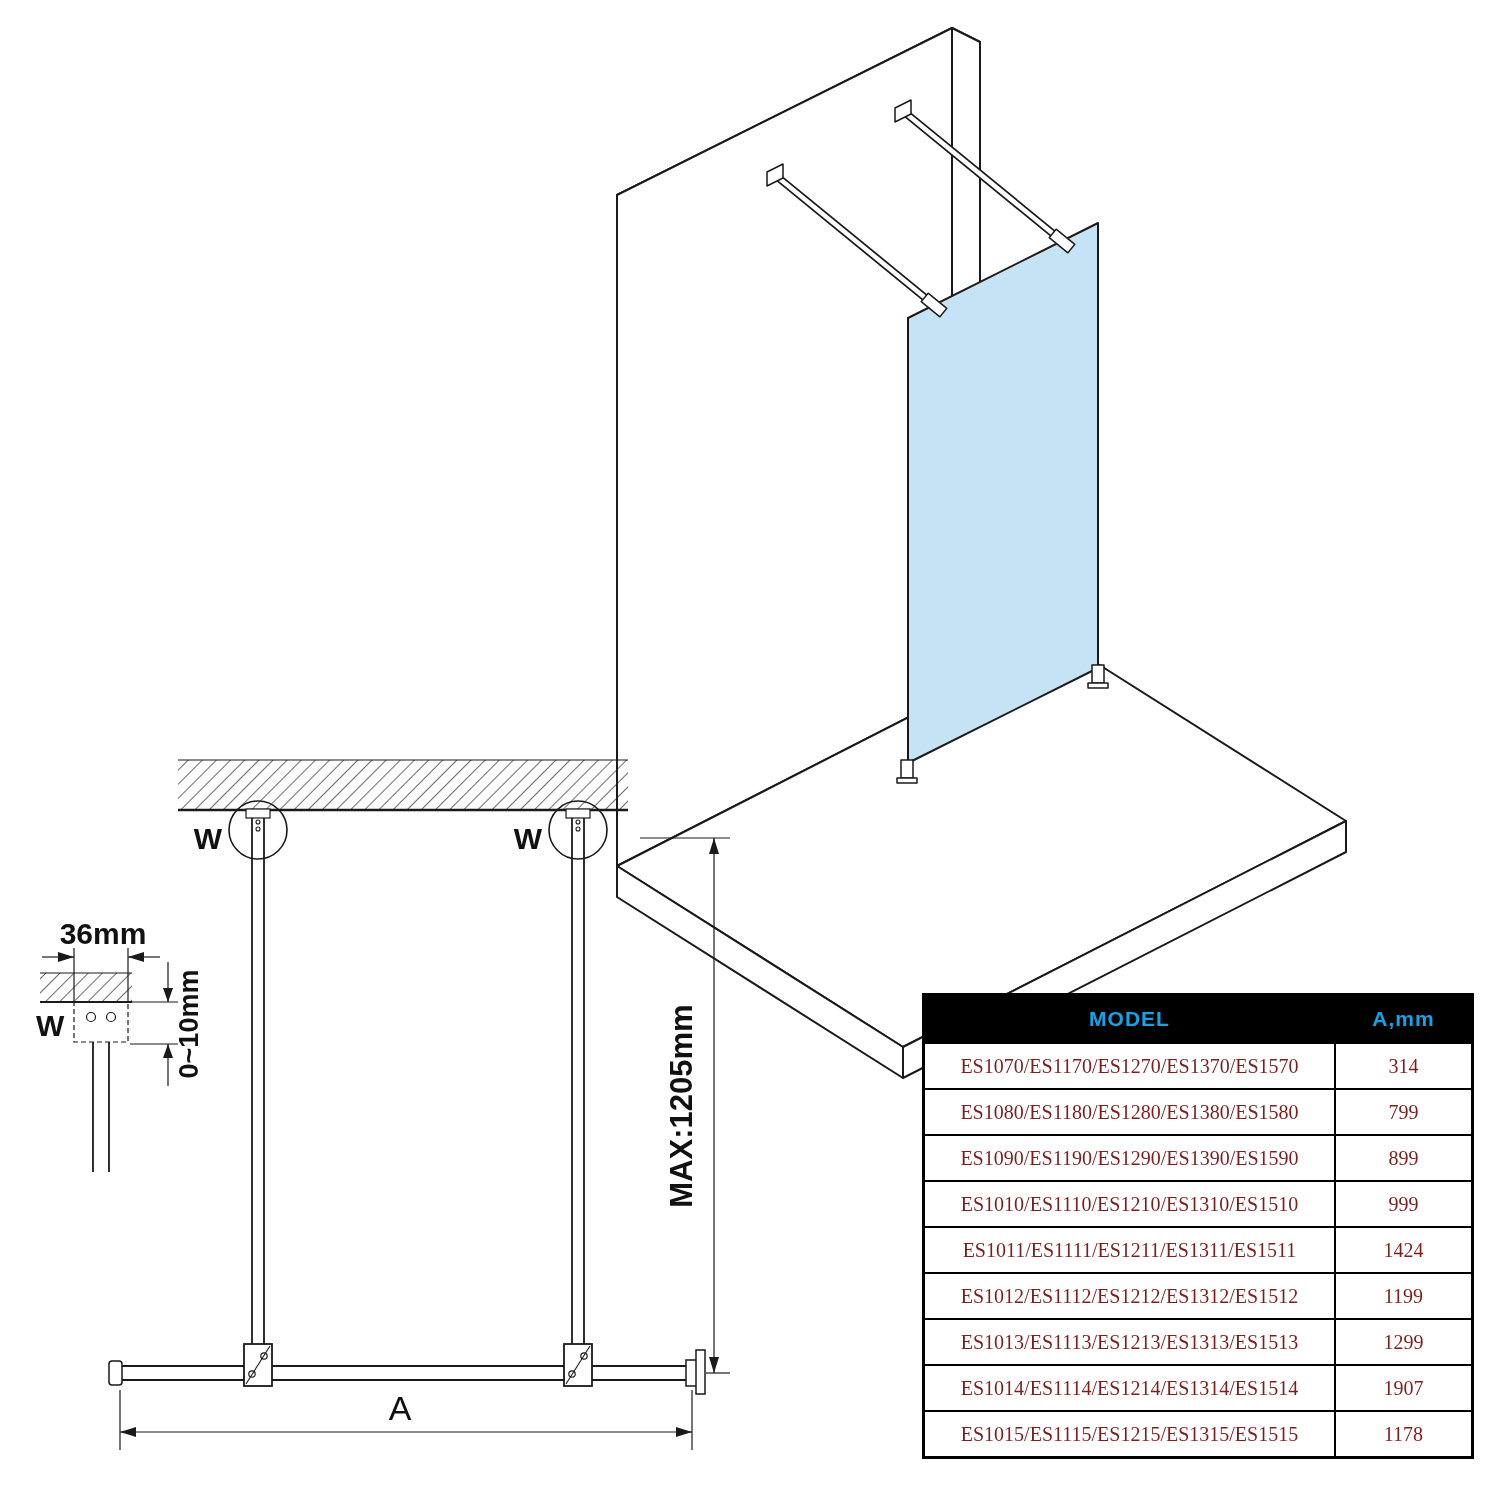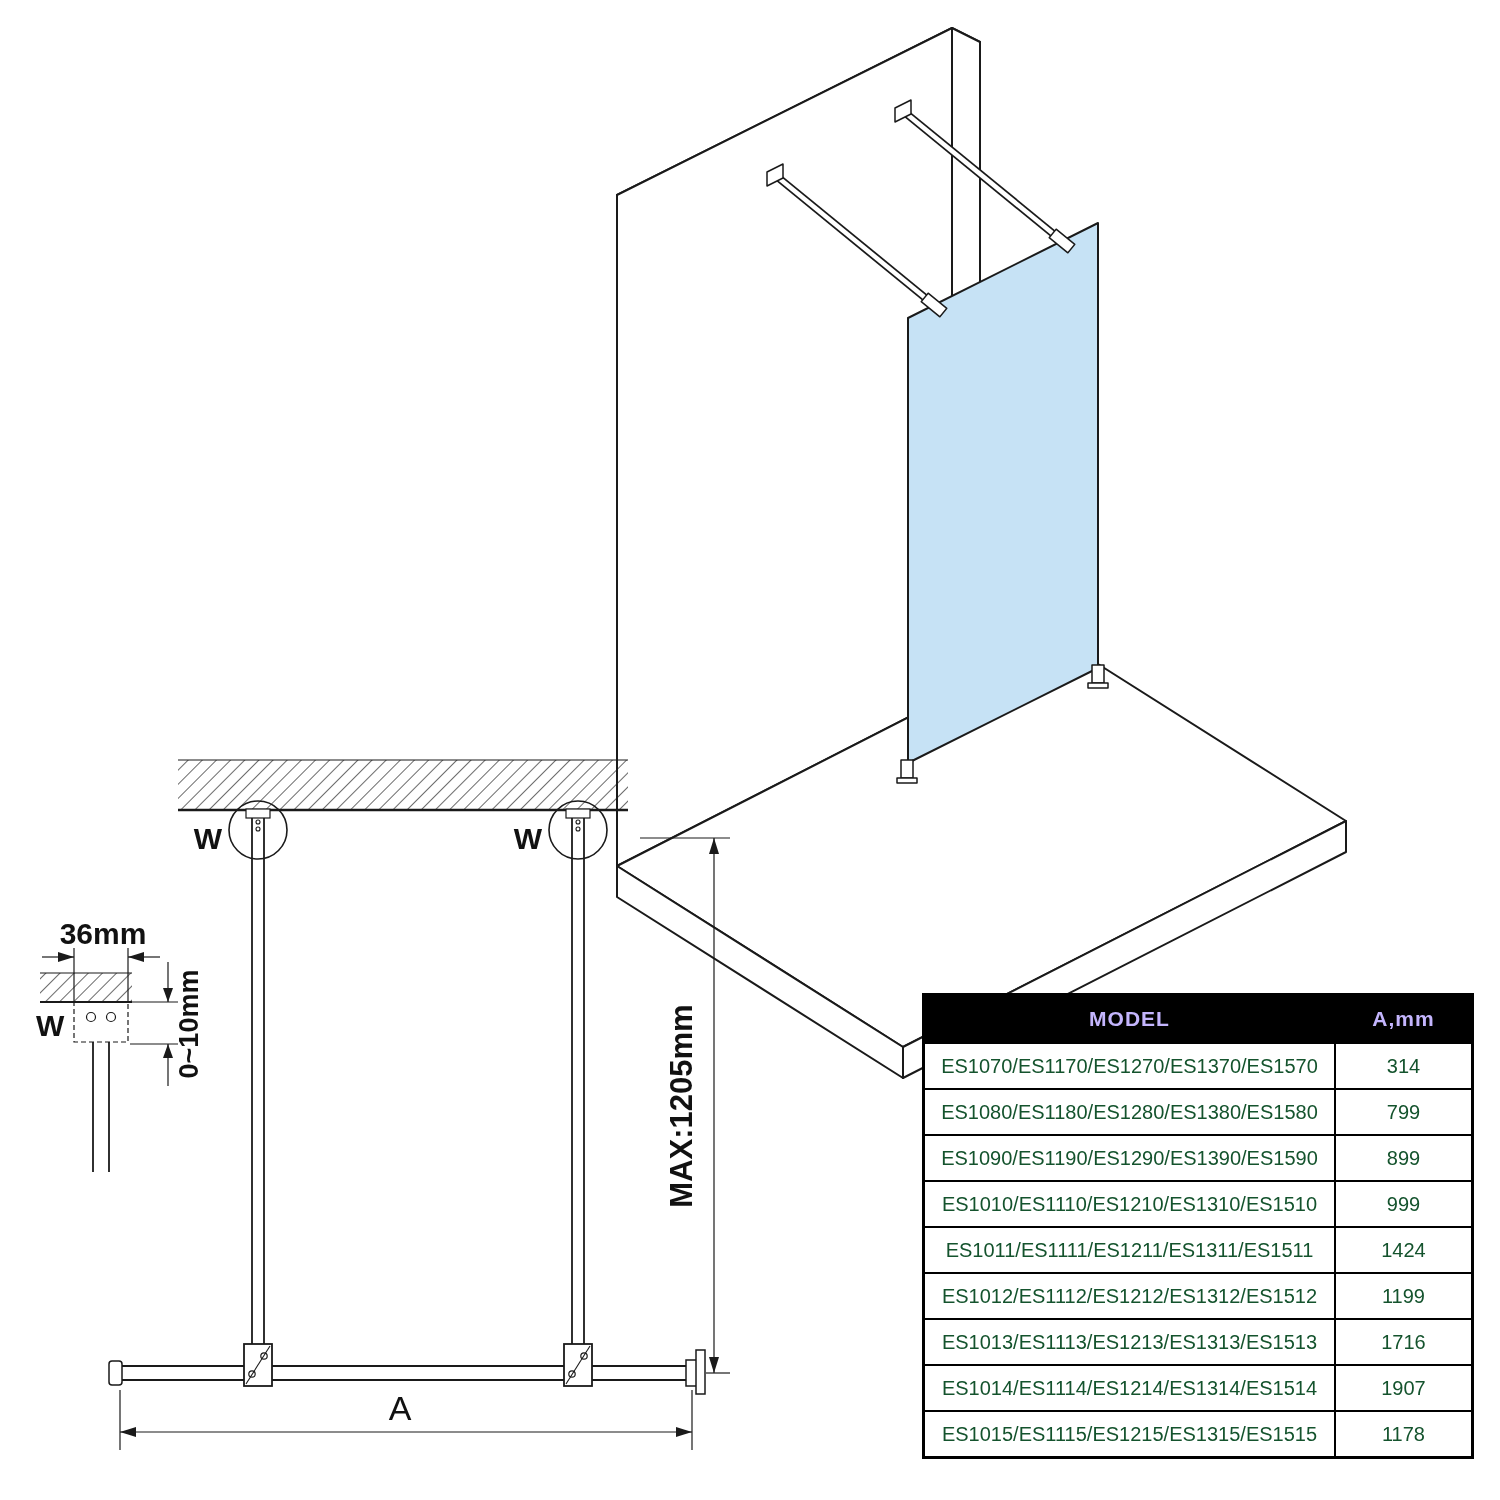--- a/index.html
+++ b/index.html
@@ -10,22 +10,22 @@
   .lbl{font-weight:bold;font-size:30px;}
   .lbl-sm{font-weight:bold;font-size:27px;}
   .lbl-max{font-weight:bold;font-size:31px;}
   .lbl-a{font-size:34px;}
 
   .spec-table-wrap{position:absolute;left:922px;top:993px;}
   table.spec-table{border-collapse:collapse;table-layout:fixed;width:540px;
                    border:3px solid #000;background:#fff;}
   .spec-table th,.spec-table td{border:2px solid #000;text-align:center;vertical-align:middle;
                    overflow:hidden;white-space:nowrap;}
-  .spec-table th{background:#000;color:#c4b5fd;font-size:21px;font-weight:bold;height:44px;letter-spacing:1px;}
-  .spec-table td{font-size:20px;height:42px;color:#14532d;}
+  .spec-table th{background:#000;color:#0ea5e9;font-size:21px;font-weight:bold;height:44px;letter-spacing:1px;}
+  .spec-table td{font-size:20px;height:42px;color:#7f1d1d;font-family:Liberation Serif, serif;}
   .col-model{width:407px;}
   .col-a{width:133px;}
 </style>
 </head>
 <body>
 
 <div class="canvas">
 
   <svg class="drawing" width="1500" height="1500" viewBox="0 0 1500 1500">
     <defs>
@@ -198,21 +198,21 @@
         <tr>
           <td>ES1011/ES1111/ES1211/ES1311/ES1511</td>
           <td>1424</td>
         </tr>
         <tr>
           <td>ES1012/ES1112/ES1212/ES1312/ES1512</td>
           <td>1199</td>
         </tr>
         <tr>
           <td>ES1013/ES1113/ES1213/ES1313/ES1513</td>
-          <td>1716</td>
+          <td>1299</td>
         </tr>
         <tr>
           <td>ES1014/ES1114/ES1214/ES1314/ES1514</td>
           <td>1907</td>
         </tr>
         <tr>
           <td>ES1015/ES1115/ES1215/ES1315/ES1515</td>
           <td>1178</td>
         </tr>
       </tbody>

